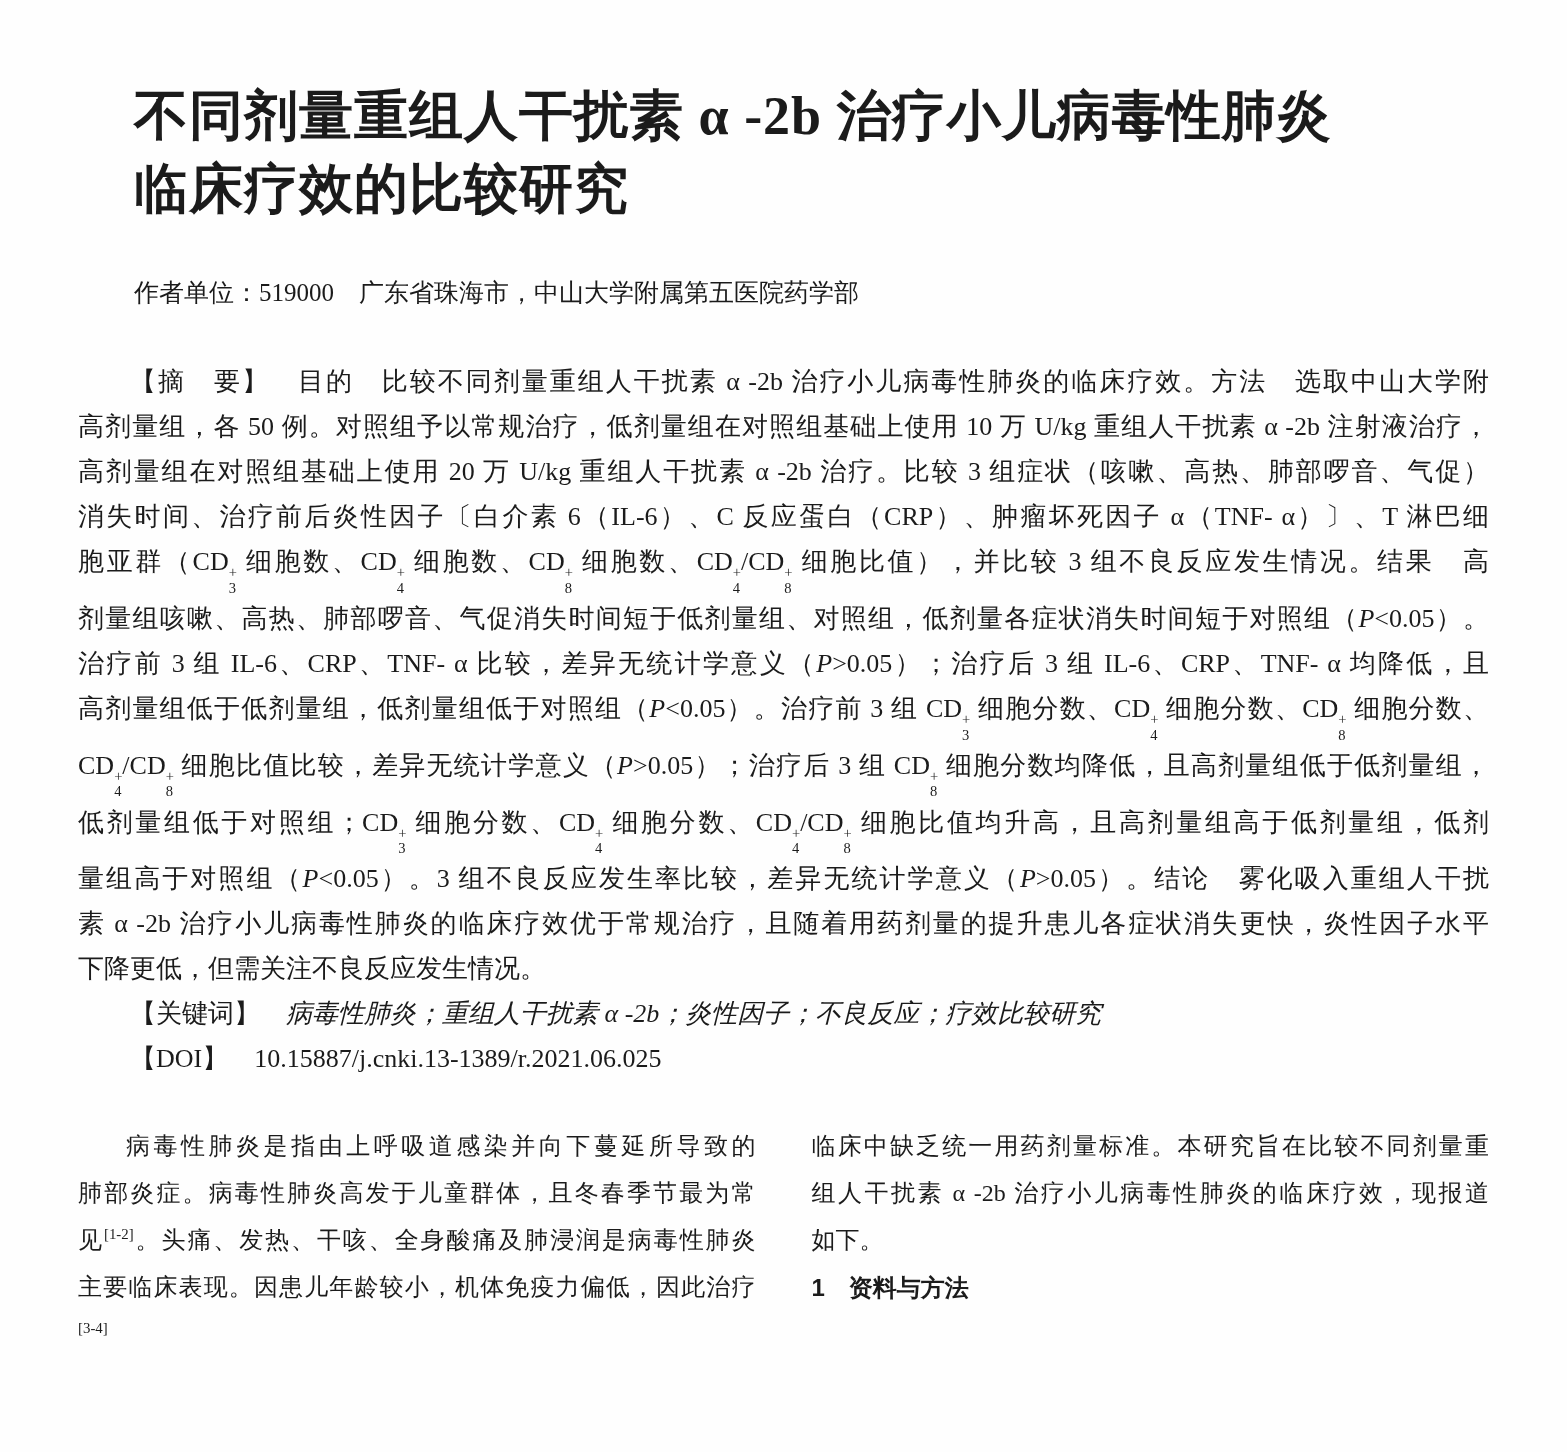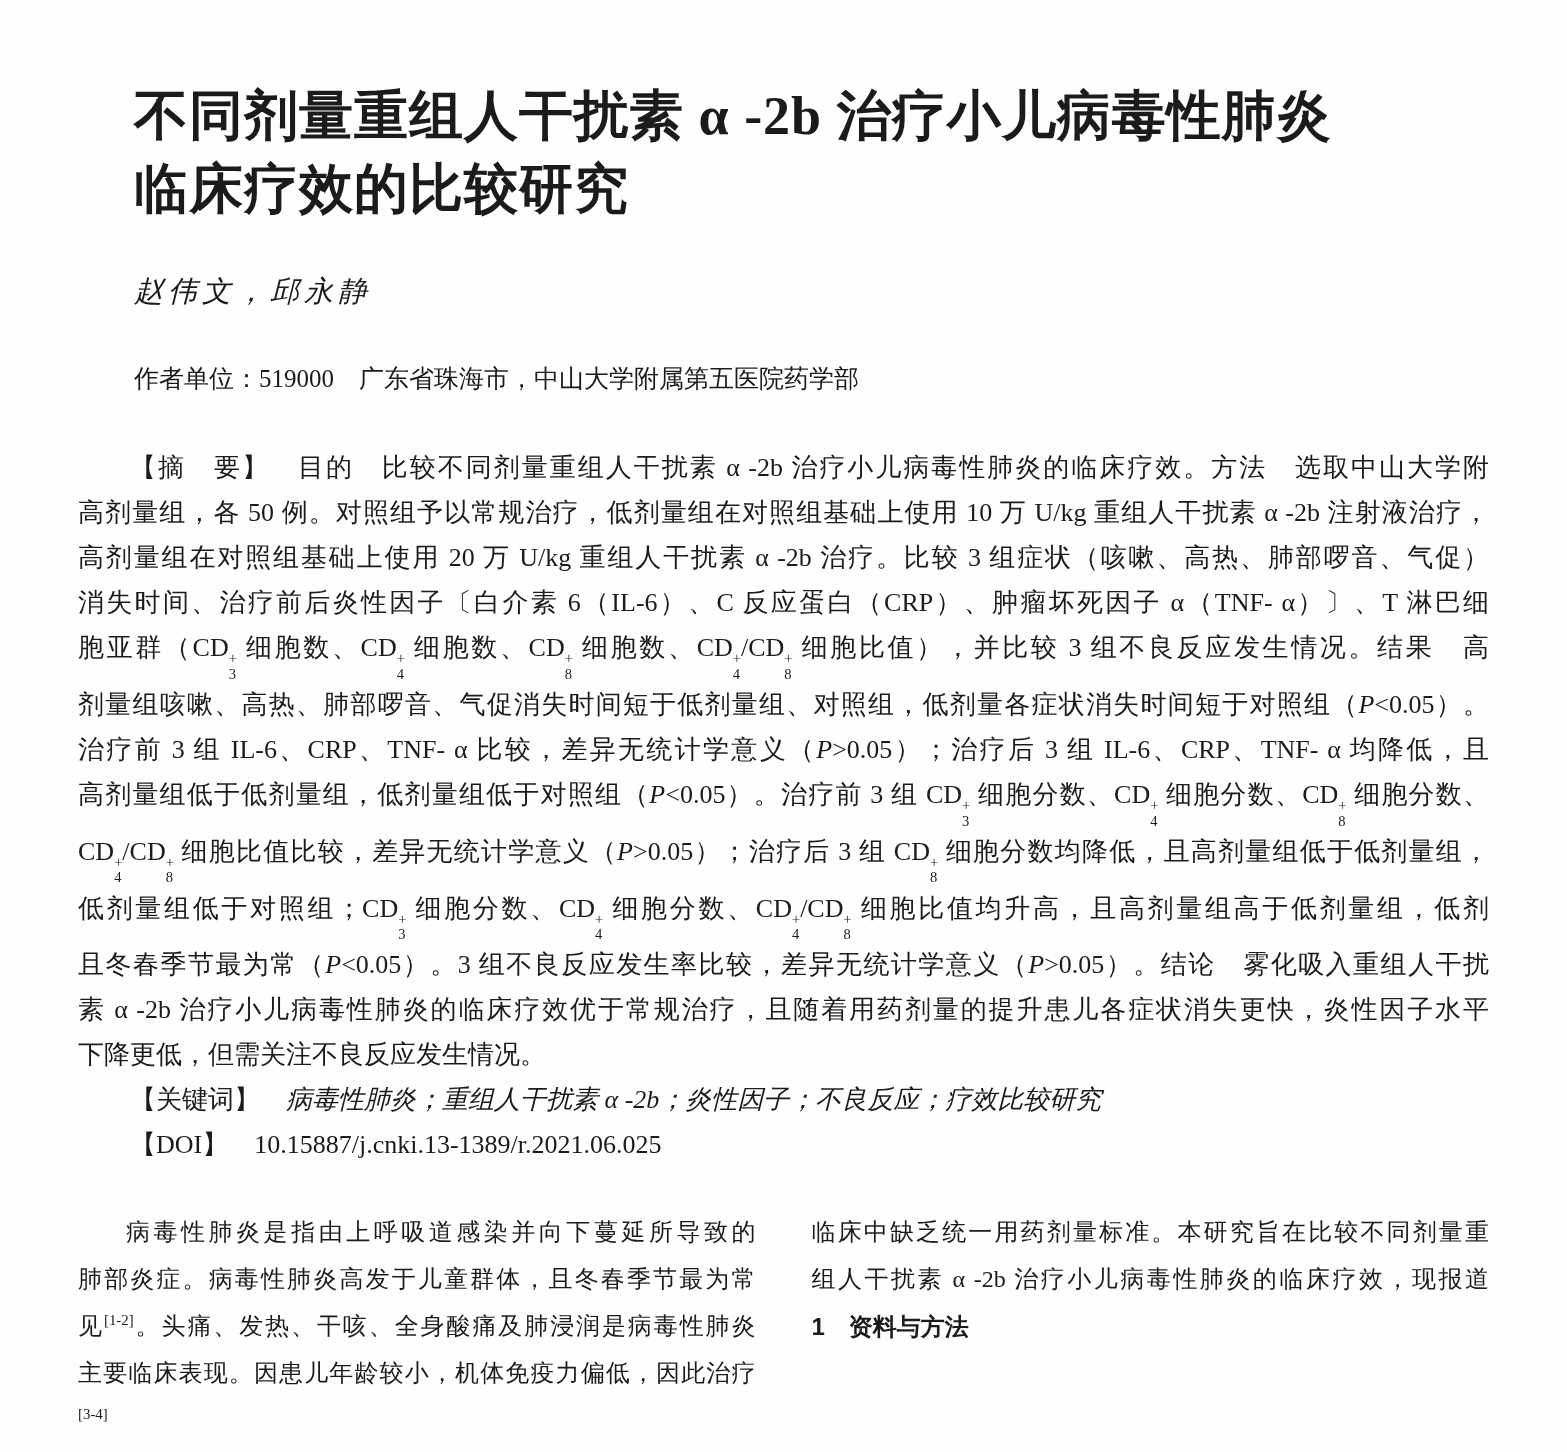--- a/index.html
+++ b/index.html
@@ -78,21 +78,20 @@
 </head>
 <body>
 
 <div class="page">
 
   <h1 class="title">
     <div>不同剂量重组人干扰素 α -2b 治疗小儿病毒性肺炎</div>
     <div>临床疗效的比较研究</div>
   </h1>
 
-  <div class="authors">赵伟文，邱永静</div>
 
   <div class="affiliation">作者单位：519000　广东省珠海市，中山大学附属第五医院药学部</div>
 
   <div class="abstract">
       <div class="line ind"><span class="b">【摘　要】</span><span>　</span><span class="b">目的</span><span>　比较不同剂量重组人干扰素 α -2b 治疗小儿病毒性肺炎的临床疗效。</span><span class="b">方法</span><span>　选取中山大学附</span></div>
       <div class="line"><span>高剂量组，各 50 例。对照组予以常规治疗，低剂量组在对照组基础上使用 10 万 U/kg 重组人干扰素 α -2b 注射液治疗，</span></div>
       <div class="line"><span>高剂量组在对照组基础上使用 20 万 U/kg 重组人干扰素 α -2b 治疗。比较 3 组症状（咳嗽、高热、肺部啰音、气促）</span></div>
       <div class="line"><span>消失时间、治疗前后炎性因子〔白介素 6（IL-6）、C 反应蛋白（CRP）、肿瘤坏死因子 α（TNF- α）〕、T 淋巴细</span></div>
       <div class="line"><span>胞亚群（CD</span><span class="stk">
           <span>+</span>
@@ -138,21 +137,21 @@
         </span><span> 细胞分数、CD</span><span class="stk">
           <span>+</span>
           <span>4</span>
         </span><span> 细胞分数、CD</span><span class="stk">
           <span>+</span>
           <span>4</span>
         </span><span>/CD</span><span class="stk">
           <span>+</span>
           <span>8</span>
         </span><span> 细胞比值均升高，且高剂量组高于低剂量组，低剂</span></div>
-      <div class="line"><span>且冬春季节最为常（</span><span class="i">P</span><span>&lt;0.05）。3 组不良反应发生率比较，差异无统计学意义（</span><span class="i">P</span><span>&gt;0.05）。</span><span class="b">结论</span><span>　雾化吸入重组人干扰</span></div>
+      <div class="line"><span>量组高于对照组（</span><span class="i">P</span><span>&lt;0.05）。3 组不良反应发生率比较，差异无统计学意义（</span><span class="i">P</span><span>&gt;0.05）。</span><span class="b">结论</span><span>　雾化吸入重组人干扰</span></div>
       <div class="line"><span>素 α -2b 治疗小儿病毒性肺炎的临床疗效优于常规治疗，且随着用药剂量的提升患儿各症状消失更快，炎性因子水平</span></div>
       <div class="line nj"><span>下降更低，但需关注不良反应发生情况。</span></div>
     </div>
 
   <div class="kwdoi">
       <div class="line ind nj"><span class="b">【关键词】</span><span>　</span><span class="k">病毒性肺炎；重组人干扰素 α -2b；炎性因子；不良反应；疗效比较研究</span></div>
     </div>
 
   <div class="kwdoi">
       <div class="line ind nj"><span>【DOI】</span><span>　10.15887/j.cnki.13-1389/r.2021.06.025</span></div>
@@ -162,18 +161,19 @@
     <div class="col">
         <div class="line ind"><span>病毒性肺炎是指由上呼吸道感染并向下蔓延所导致的</span></div>
         <div class="line"><span>肺部炎症。病毒性肺炎高发于儿童群体，且冬春季节最为常</span></div>
         <div class="line"><span>见</span><sup>[1-2]</sup><span>。头痛、发热、干咳、全身酸痛及肺浸润是病毒性肺炎</span></div>
         <div class="line"><span>主要临床表现。因患儿年龄较小，机体免疫力偏低，因此治疗</span></div>
         <div class="line"><sup>[3-4]</sup></div>
       </div>
     <div class="col">
         <div class="line"><span>临床中缺乏统一用药剂量标准。本研究旨在比较不同剂量重</span></div>
         <div class="line"><span>组人干扰素 α -2b 治疗小儿病毒性肺炎的临床疗效，现报道</span></div>
+        <div class="line nj"><span>如下。</span></div>
         <div class="line nj head"><span>1　资料与方法</span></div>
         <div class="line"></div>
       </div>
   </div>
 
 </div>
 
 </body></html>

